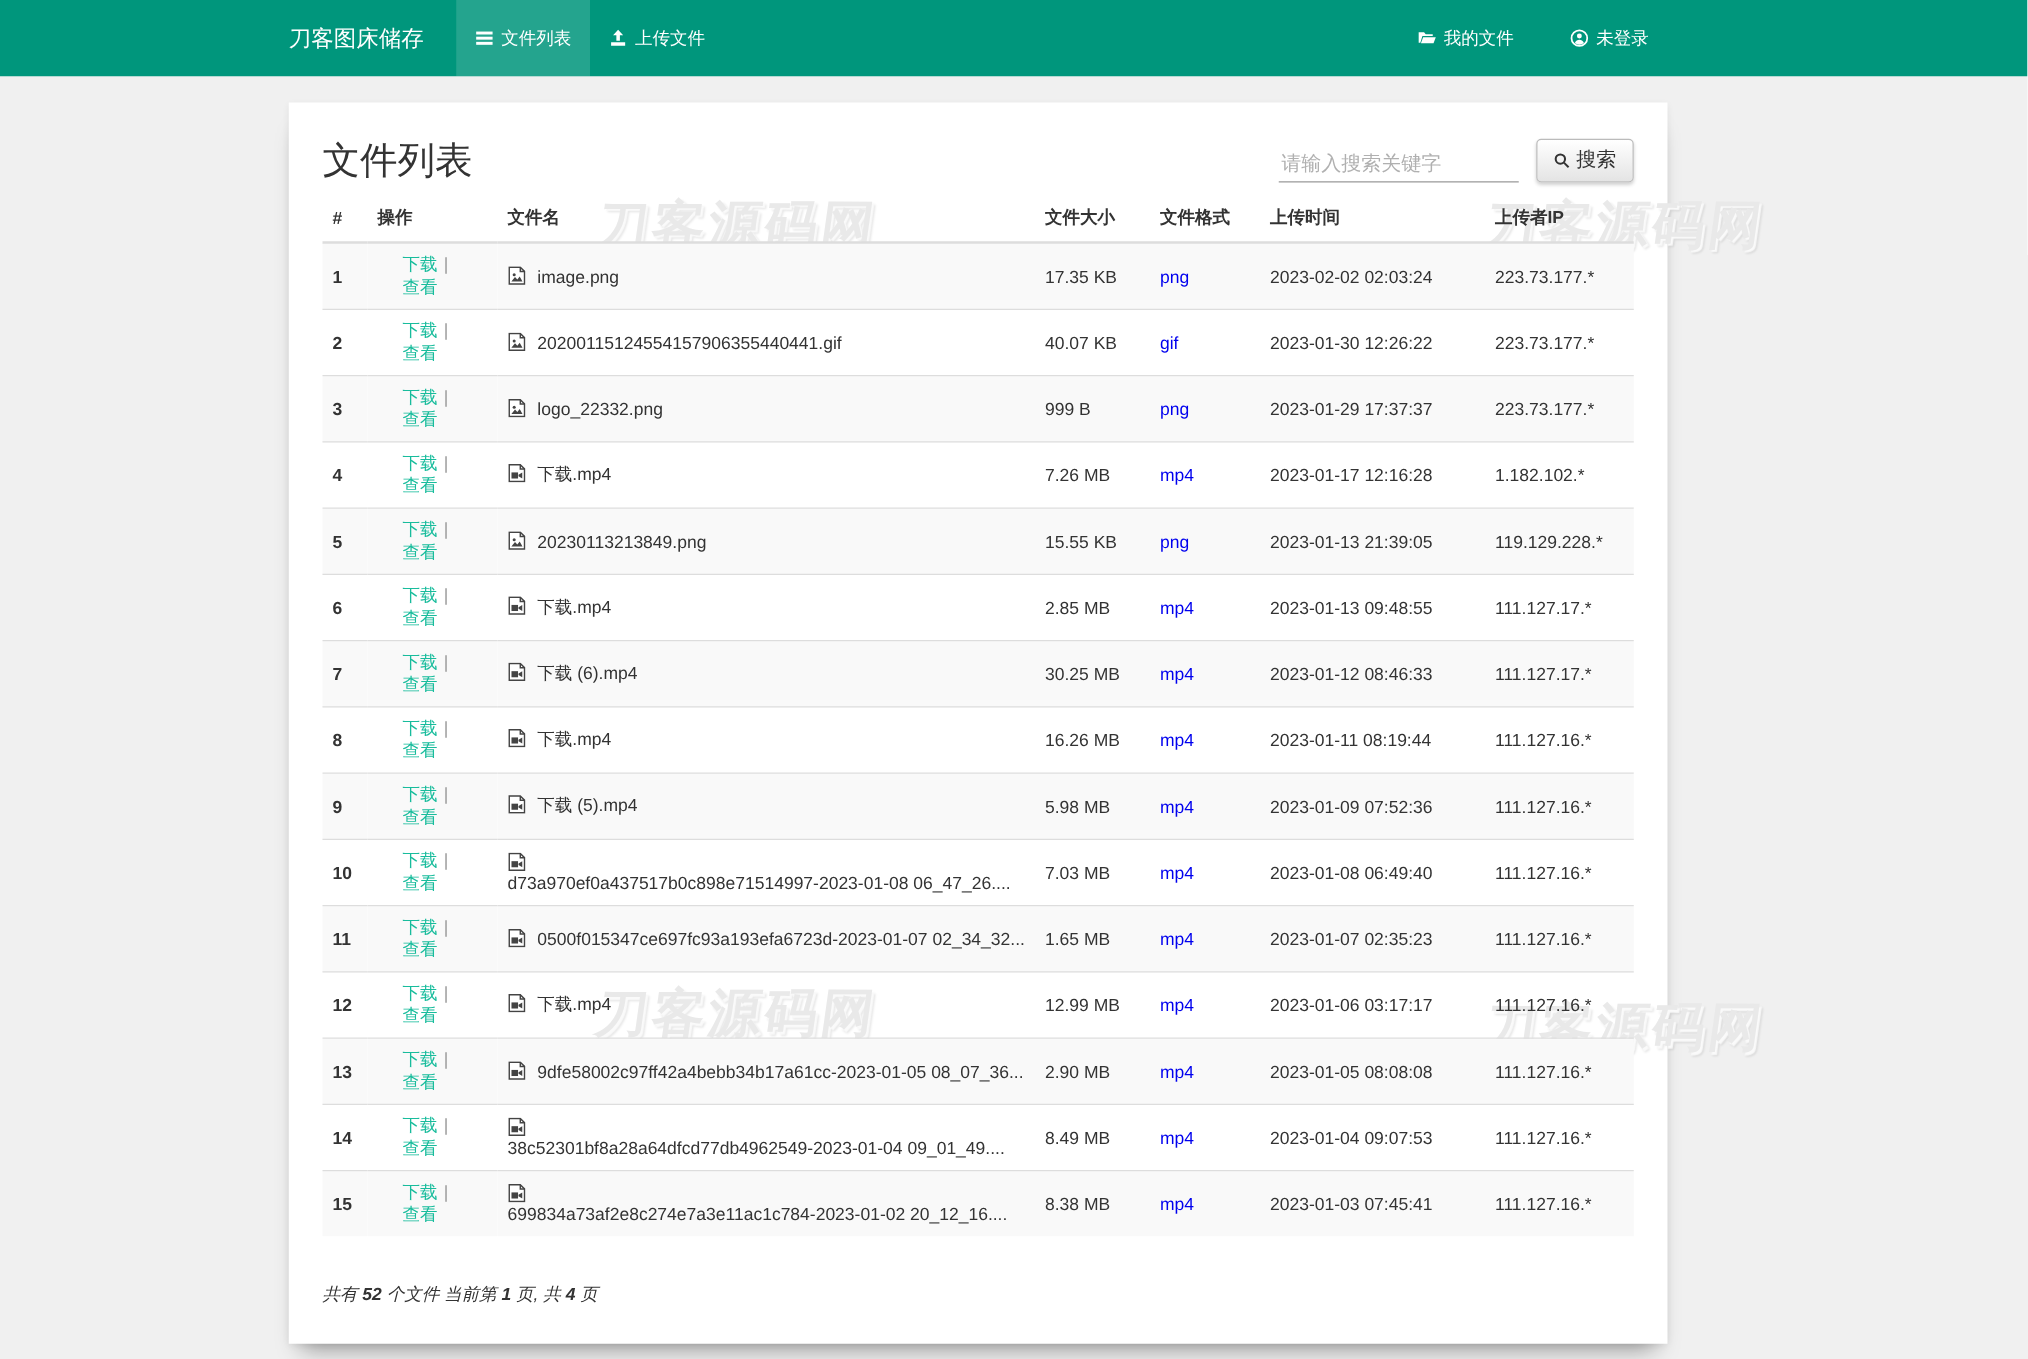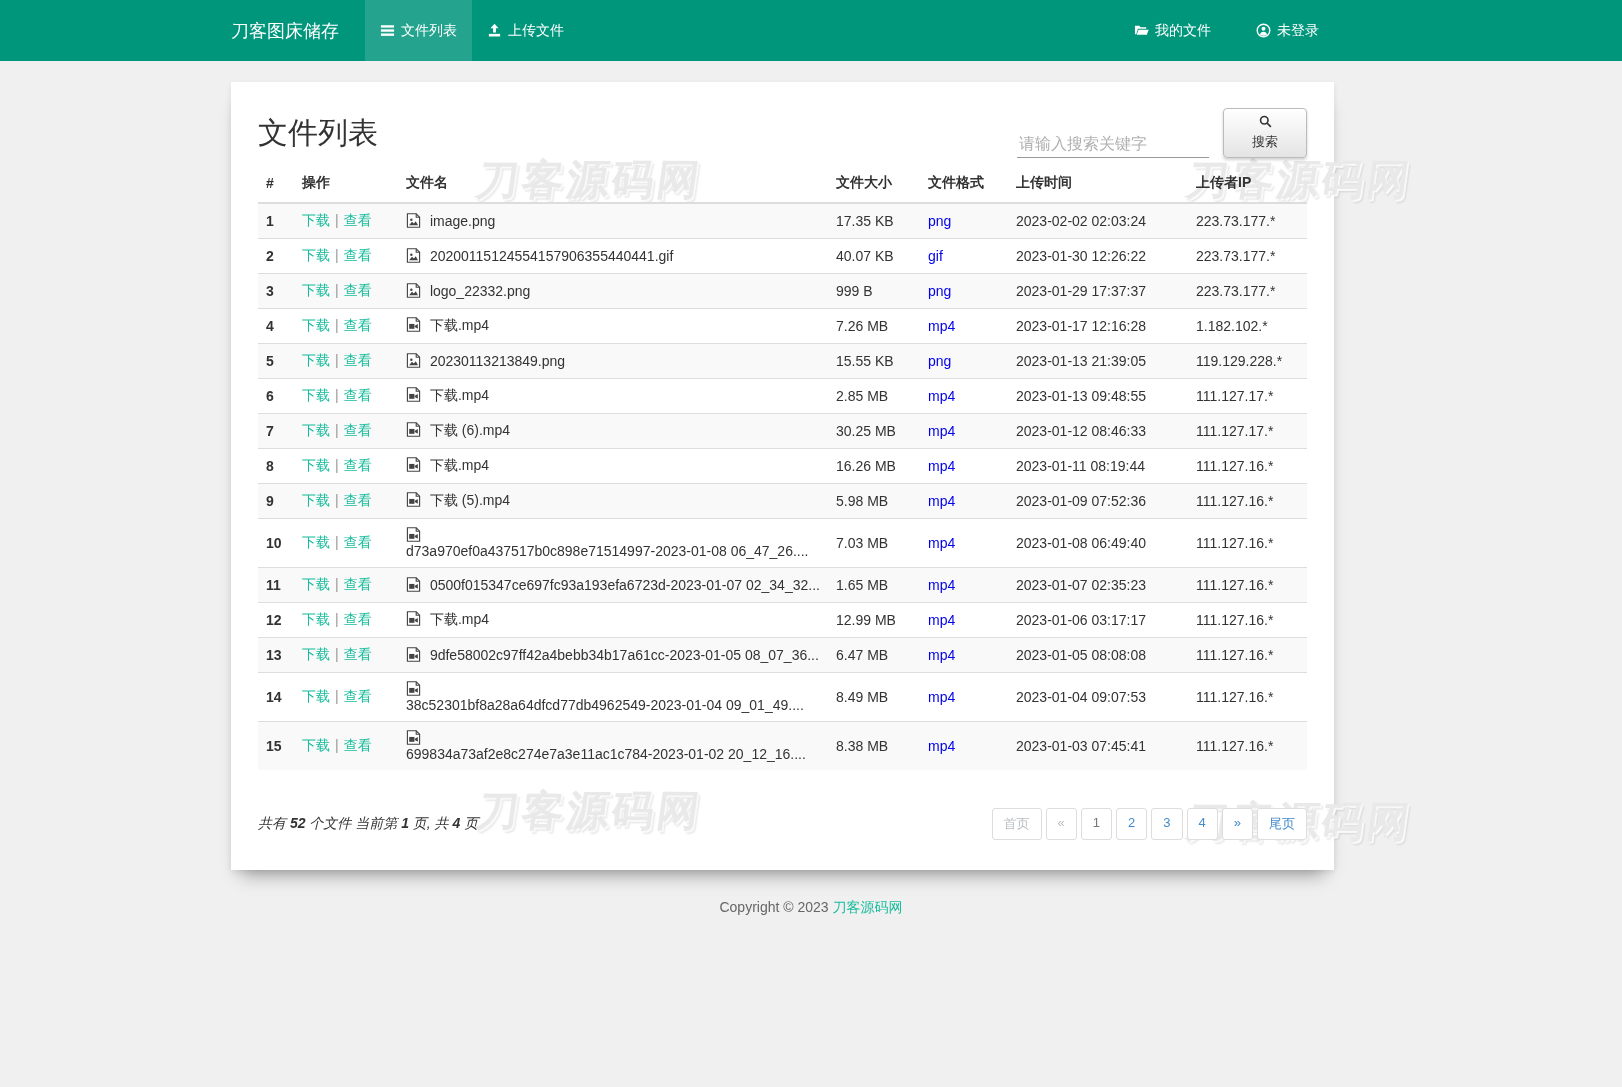--- a/index.html
+++ b/index.html
@@ -36,33 +36,33 @@
   .page-title{font-size:30px;font-weight:400;margin:0;color:#333;}
   .search{display:flex;align-items:flex-end;gap:14px;}
   .search input{
     border:none;border-bottom:1px solid #999;border-radius:0;
     width:192px;font-size:16px;padding:4px 2px;outline:none;background:transparent;
     font-family:inherit;color:#333;
   }
   .search input::placeholder{color:#b0b0b0;}
   .search button{
     display:inline-flex;align-items:center;gap:5px;
-    padding:6px 28px;font-size:13px;color:#333;
+    padding:6px 13px;font-size:16px;color:#333;
     background:linear-gradient(#ffffff,#e4e4e4);
     border:1px solid #bbb;border-radius:4px;
     box-shadow:0 2px 3px rgba(0,0,0,0.18);
-    cursor:pointer;font-family:inherit;flex-direction:column;
+    cursor:pointer;font-family:inherit;
   }
   
   table{width:100%;border-collapse:collapse;font-size:14px;position:relative;z-index:1;}
   th{text-align:left;padding:10px 8px;border-bottom:2px solid #ddd;font-weight:700;color:#333;}
   td{padding:8px 8px;border-top:1px solid #ddd;vertical-align:middle;}
   tbody tr:nth-child(odd){background:#f9f9f9;}
   .c-idx{font-weight:700;}
-  .op{color:var(--link-teal);text-decoration:none;cursor:pointer;}
+  .op{color:var(--link-teal);text-decoration:none;cursor:pointer;margin-left:20px;}
   .sep{color:#999;margin:0 5px;}
   .fmt{color:var(--format-blue);text-decoration:none;cursor:pointer;text-align:center;}
   .ficon{display:inline-block;vertical-align:-2px;margin-right:5px;line-height:0;}
   .fname{white-space:nowrap;}
   
   .card-foot{display:flex;justify-content:space-between;align-items:center;margin-top:38px;position:relative;z-index:1;}
   .summary{font-size:14px;color:#333;font-style:italic;}
   .summary b{font-weight:700;}
   .pagination{display:flex;gap:4px;}
   .page-btn{
@@ -468,21 +468,21 @@
       <span class="ficon">
         <svg width="15" height="15" viewBox="0 0 16 16">
                 <path d="M1.5 0.8h9.4l3.6 3.6v10.8H1.5z" fill="#fff" stroke="#444" stroke-width="1.2"></path>
                 <path d="M10.9 0.8v3.7h3.6" fill="none" stroke="#444" stroke-width="1.2"></path>
                 <rect x="3.4" y="7.4" width="5.6" height="5.2" fill="#444"></rect>
                 <path d="M9.4 9.3 12.6 7.4v5.2L9.4 10.7z" fill="#444"></path>
               </svg>
       </span>
       <span class="fname">9dfe58002c97ff42a4bebb34b17a61cc-2023-01-05 08_07_36...</span>
     </td>
-    <td>6.47 MB</td>
+    <td>2.90 MB</td>
     <td><a class="fmt">mp4</a></td>
     <td>2023-01-05 08:08:08</td>
     <td>111.127.16.*</td>
   </tr>
 
   <tr class="file-row">
     <td class="c-idx">14</td>
     <td class="c-ops">
       <a class="op">下载</a><span class="sep">|</span><a class="op">查看</a>
     </td>
@@ -532,29 +532,19 @@
   <div class="card-foot">
     <div class="summary">
       <span>共有</span>
       <b>52</b>
       <span>个文件  当前第</span>
       <b>1</b>
       <span>页, 共</span>
       <b>4</b>
       <span>页</span>
     </div>
-    <nav class="pagination">
-        <a class="page-btn disabled">首页</a>
-        <a class="page-btn disabled">«</a>
-        <a class="page-btn current">1</a>
-        <a class="page-btn">2</a>
-        <a class="page-btn">3</a>
-        <a class="page-btn">4</a>
-        <a class="page-btn">»</a>
-        <a class="page-btn">尾页</a>
-      </nav>
   </div>
 </main>
 
 <footer class="page-footer">
   <span>Copyright © 2023</span>
   <a>刀客源码网</a>
 </footer>
 
 </body></html>

